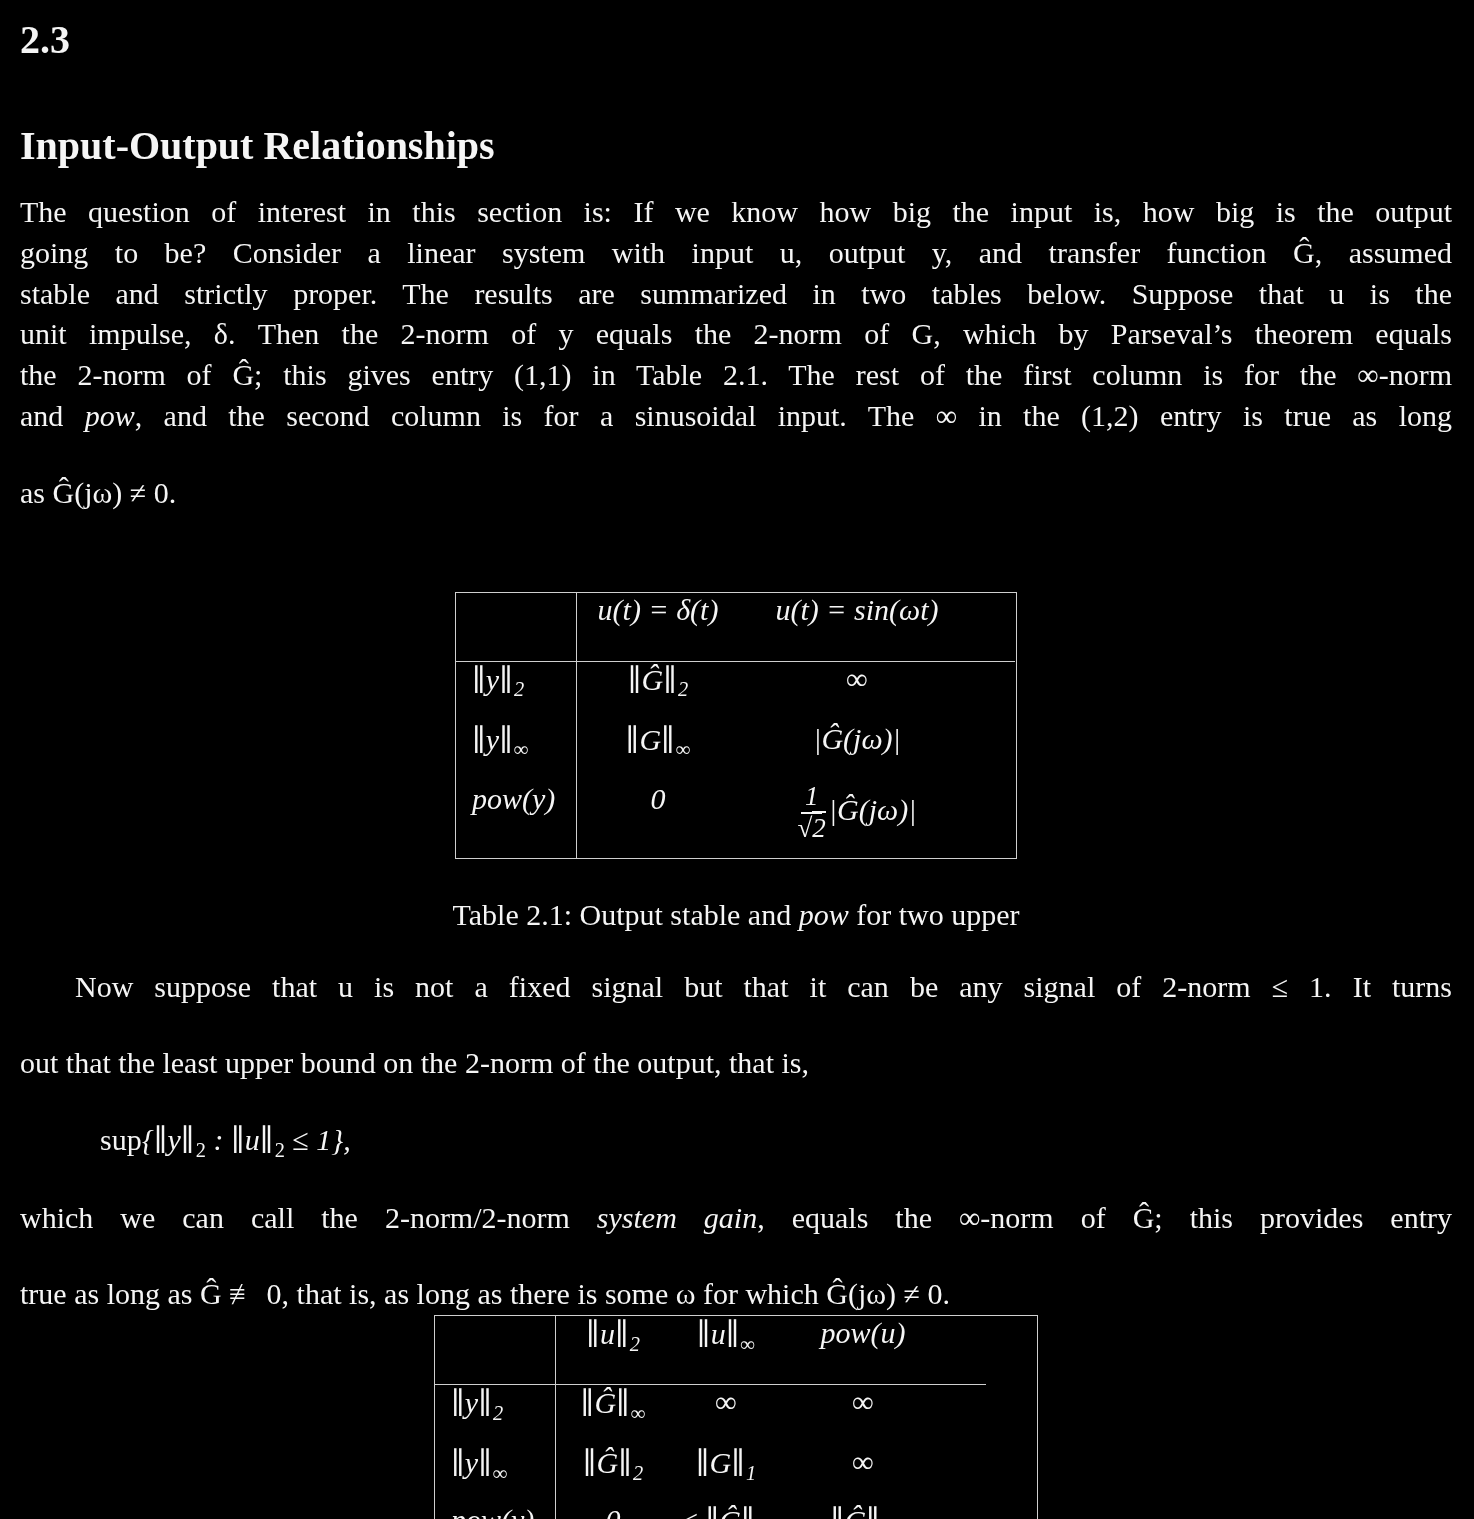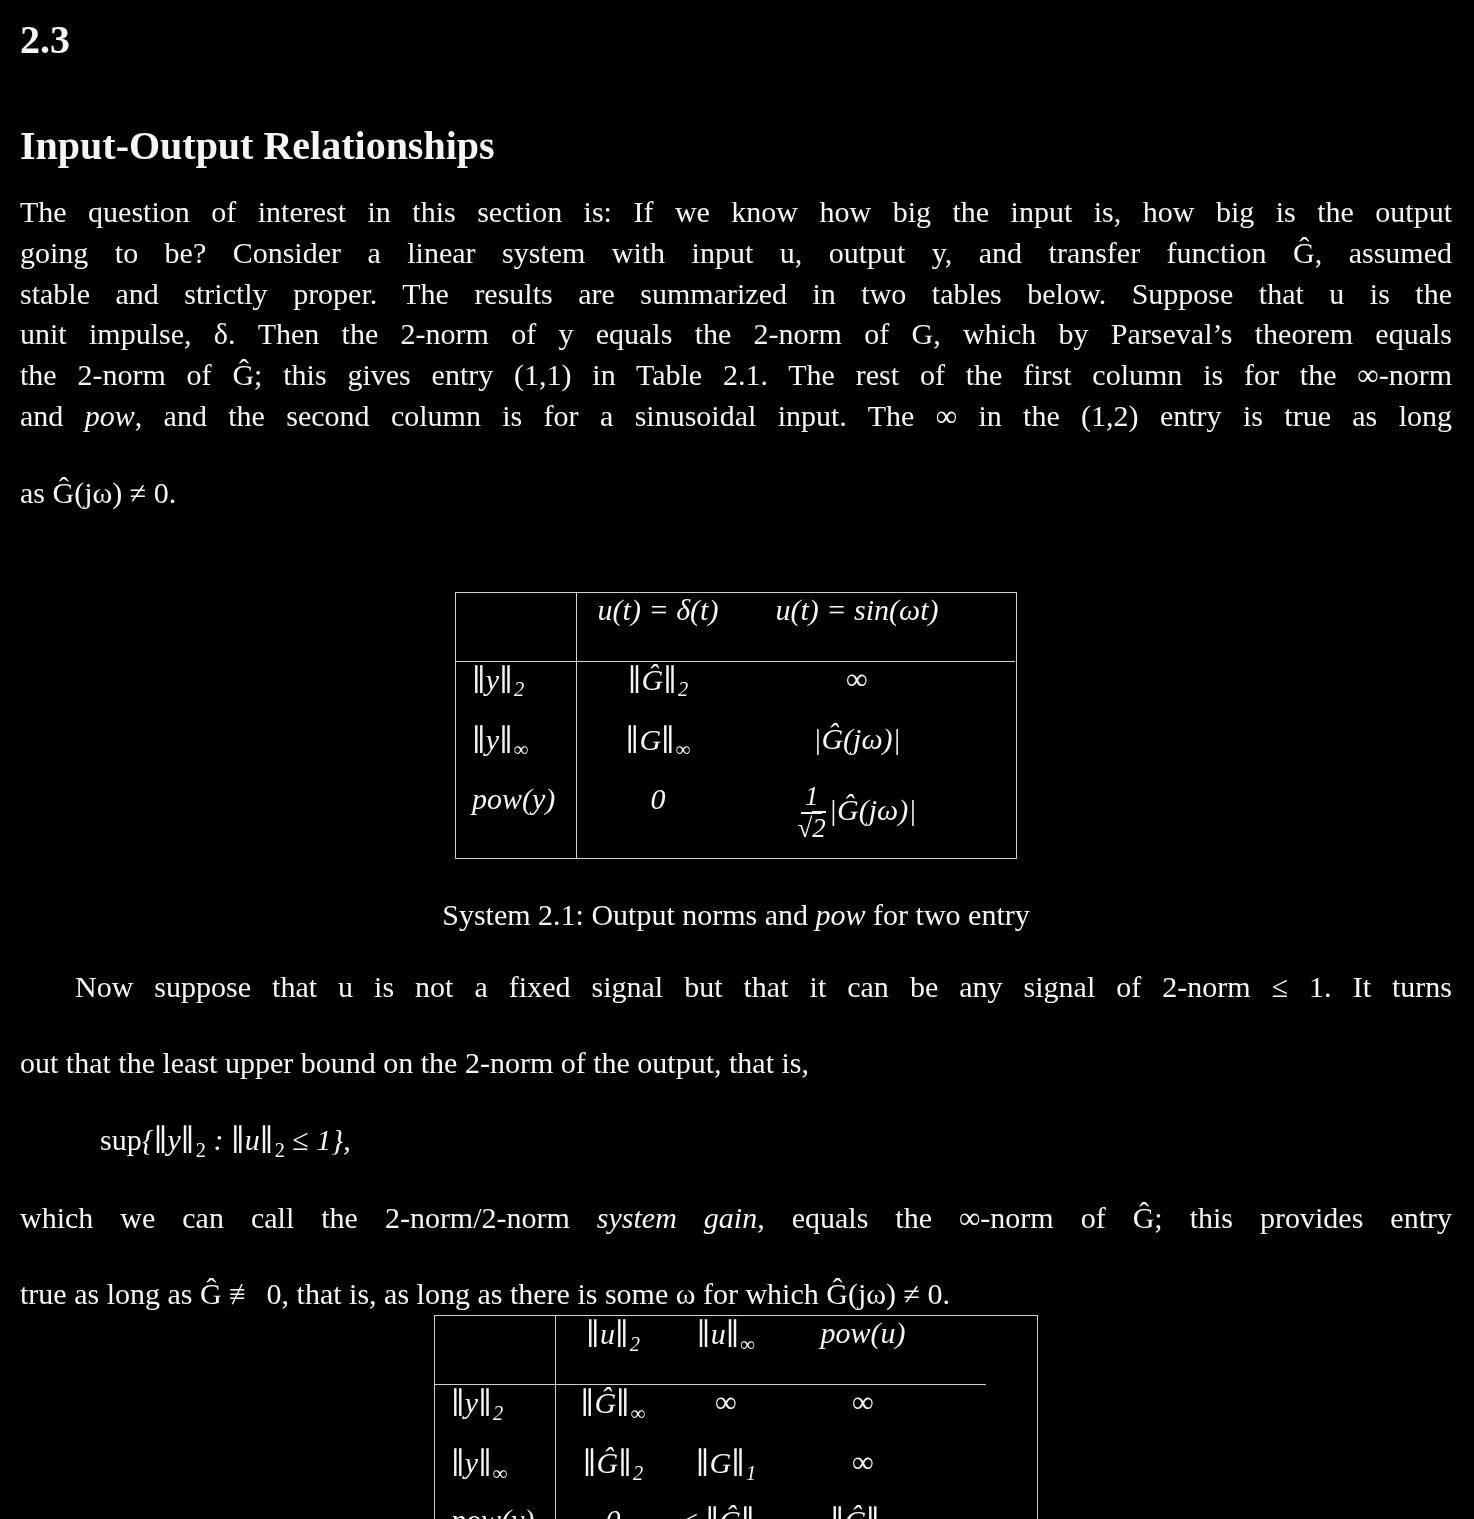--- a/index.html
+++ b/index.html
@@ -127,21 +127,21 @@
         <span class="mwrap">0</span>
       </div>
     <div class="cell c3">
         <span class="mwrap"><span class="frac">
             <span class="fnum">1</span>
             <span class="fden"><span class="rad">√</span><span class="radval">2</span></span>
           </span><span>|Ĝ(jω)|</span></span>
       </div>
   </div>
 
-  <div class="caption cap1"><span>System 2.1: Output norms and </span><em>pow</em><span> for two entry</span></div>
+  <div class="caption cap1"><span>Table 2.1: Output stable and </span><em>pow</em><span> for two upper</span></div>
 
   <div class="para p2">
     <div class="jline indent">Now suppose that u is not a fixed signal but that it can be any signal of 2-norm ≤ 1. It turns</div>
     <div class="plainline">out that the least upper bound on the 2-norm of the output, that is,</div>
   </div>
 
   <div class="formula"><span>sup</span><span class="math">{∥y∥</span><span class="sub">2</span><span class="math"> : ∥u∥</span><span class="sub">2</span><span class="math"> ≤ 1},</span></div>
 
   <div class="para p3">
     <div class="jline"><span>which we can call the 2-norm/2-norm </span><em>system gain</em><span>, equals the ∞-norm of Ĝ; this provides entry</span></div>

